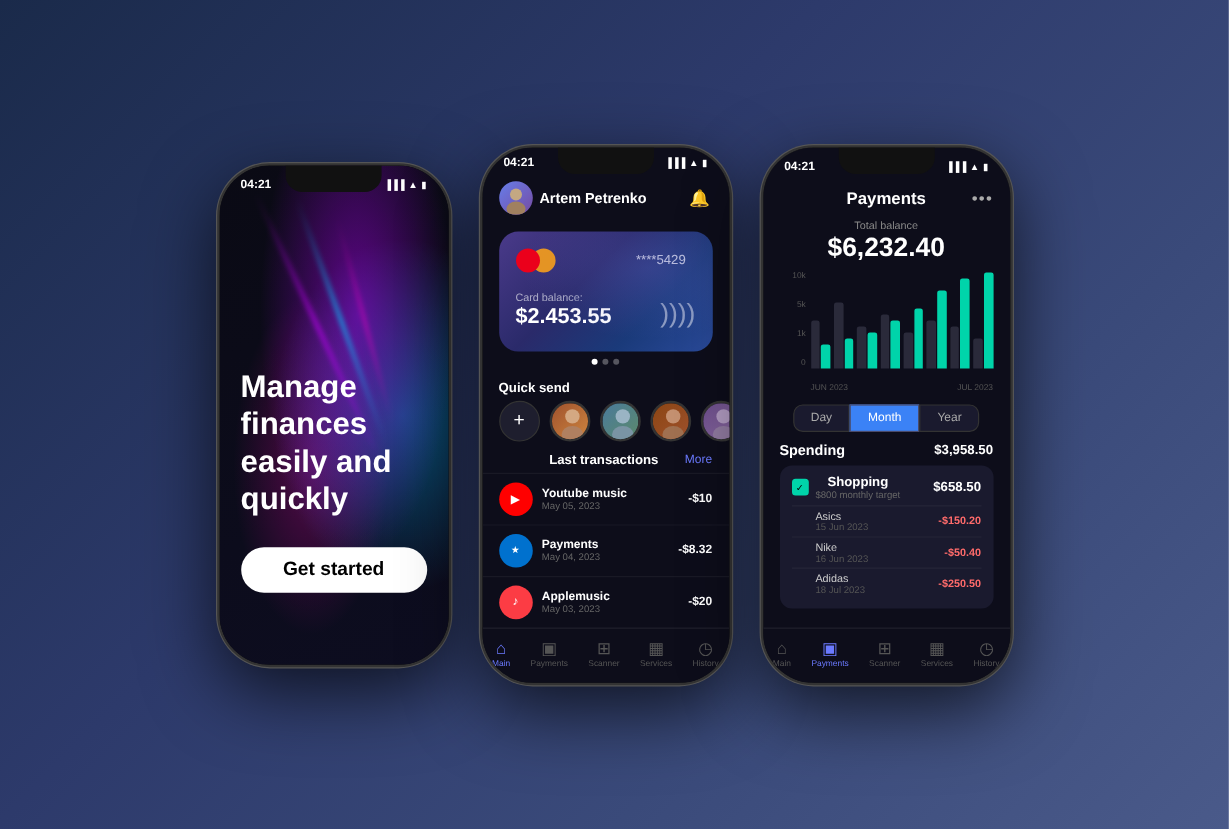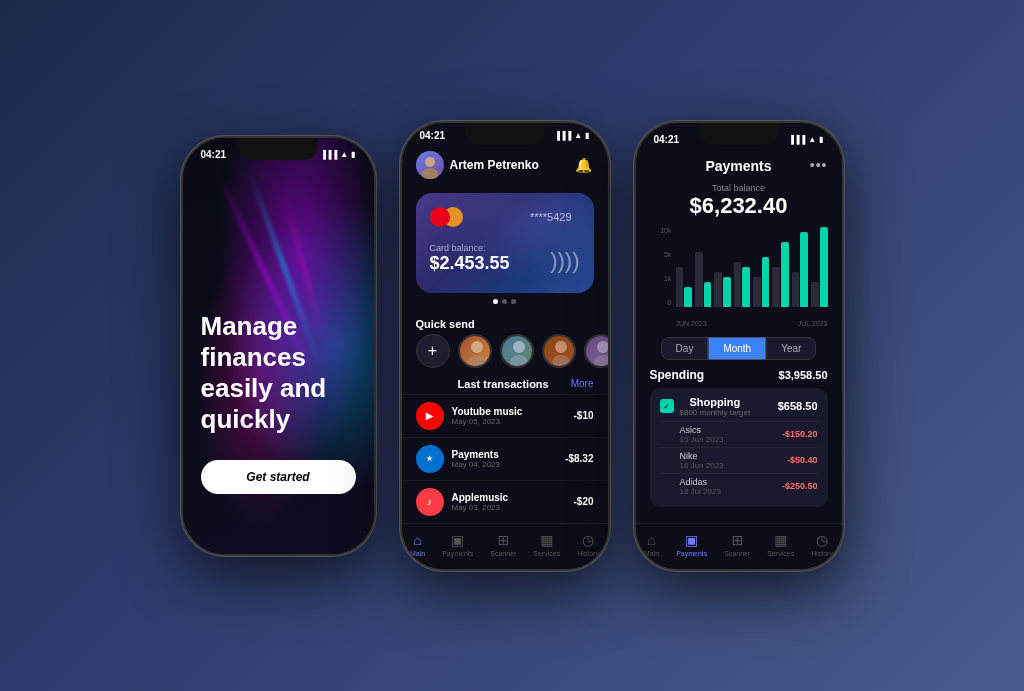--- a/index.html
+++ b/index.html
@@ -120,25 +120,24 @@
       line-height: 1.2;
       margin-bottom: 24px;
     }
     .splash-btn {
       background: #fff;
       color: #000;
       border: none;
       border-radius: 24px;
       padding: 10px;
       width: 100%;
-      font-size: 12px;
+      font-size: 16px;
       font-weight: 600;
       cursor: pointer;
       text-align: center;
-      font-style: italic;
     }
 
     
     .phone-2-screen {
       background: #0d0d1a;
       height: 100%;
       display: flex;
       flex-direction: column;
     }
     .phone-header {

